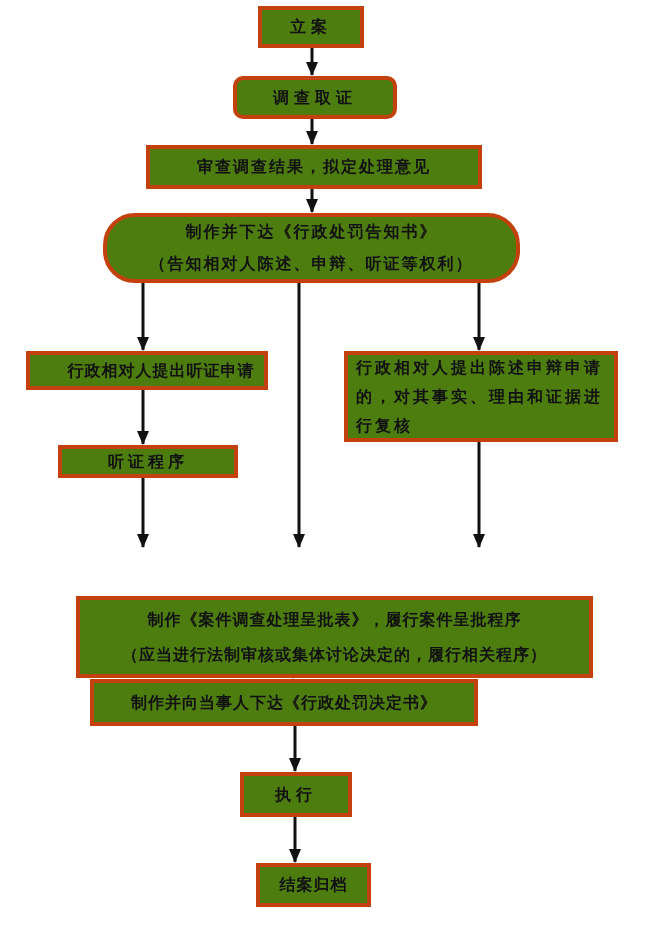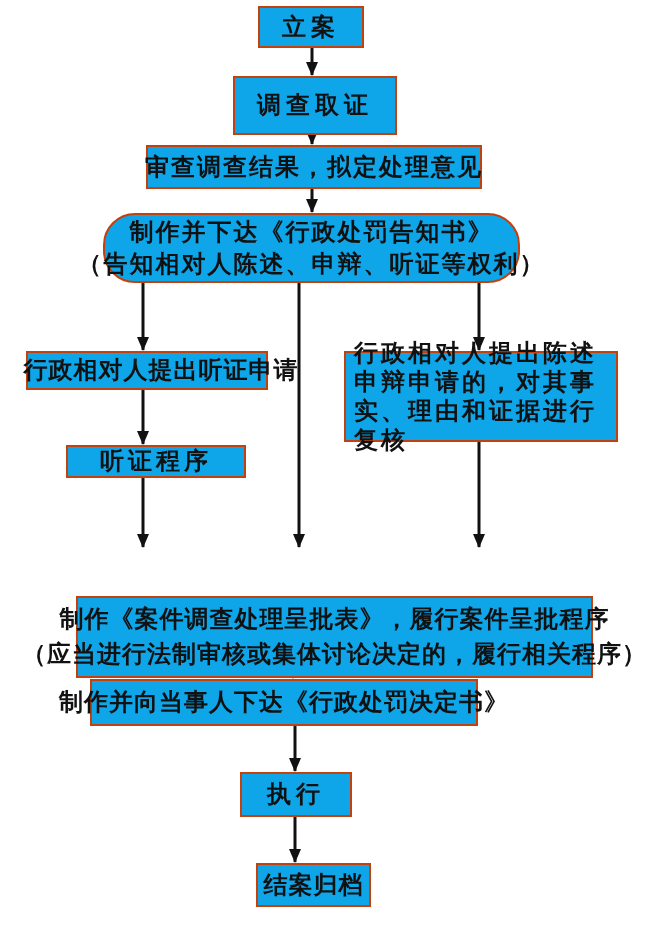--- a/index.html
+++ b/index.html
@@ -21,39 +21,39 @@
     position: absolute;
     left: 0;
     top: 0;
     width: 650px;
     height: 925px;
     pointer-events: none;
   }
   .node {
     position: absolute;
     box-sizing: border-box;
-    border: 2px solid #c2410c;
-    background: #0ea5e9;
+    border: 4px solid #c2410c;
+    background: #4d7c0f;
     display: flex;
     flex-direction: column;
     align-items: center;
     justify-content: center;
     text-align: center;
-    font-size: 24px;
+    font-size: 16px;
     line-height: 1.35;
     letter-spacing: 2px;
   }
   .node .ln { white-space: nowrap; }
   
   .n-lian      { left: 258px; top:   6px; width: 106px; height: 42px; letter-spacing: 5px; }
-  .n-diaocha   { left: 233px; top:  76px; width: 164px; height: 59px; letter-spacing: 5px; }
+  .n-diaocha   { left: 233px; top:  76px; width: 164px; height: 43px; letter-spacing: 5px; border-radius: 10px; }
   .n-shencha   { left: 146px; top: 145px; width: 336px; height: 44px; text-align: center; }
   .n-gaozhi    { left: 103px; top: 213px; width: 417px; height: 70px; line-height: 32px; border-radius: 32px; }
   .n-tzsq      { left:  26px; top: 351px; width: 242px; height: 39px; letter-spacing: 1px; padding-left: 28px; }
-  .n-tzcx      { left:  58px; top: 445px; width: 180px; height: 33px; letter-spacing: 4px; margin-left: 8px; }
+  .n-tzcx      { left:  58px; top: 445px; width: 180px; height: 33px; letter-spacing: 4px; }
   .n-cssb      { left: 344px; top: 351px; width: 274px; height: 91px;
                  align-items: flex-start; text-align: left; justify-content: center;
                  padding: 0 8px; line-height: 29px; letter-spacing: 3px; }
   .n-chengpi   { left:  76px; top: 548px; width: 517px; height: 82px; line-height: 35px; letter-spacing: 1px; margin-top: 48px; }
   .n-jueding   { left: 90px; top: 679px; width: 388px; height: 47px; letter-spacing: 1px; }
   .n-zhixing   { left: 240px; top: 772px; width: 112px; height: 45px; letter-spacing: 5px; }
   .n-jiean     { left: 237px; top: 863px; width: 115px; height: 44px; letter-spacing: 1px; margin-left: 19px; }
 </style>
 </head>
 <body>

